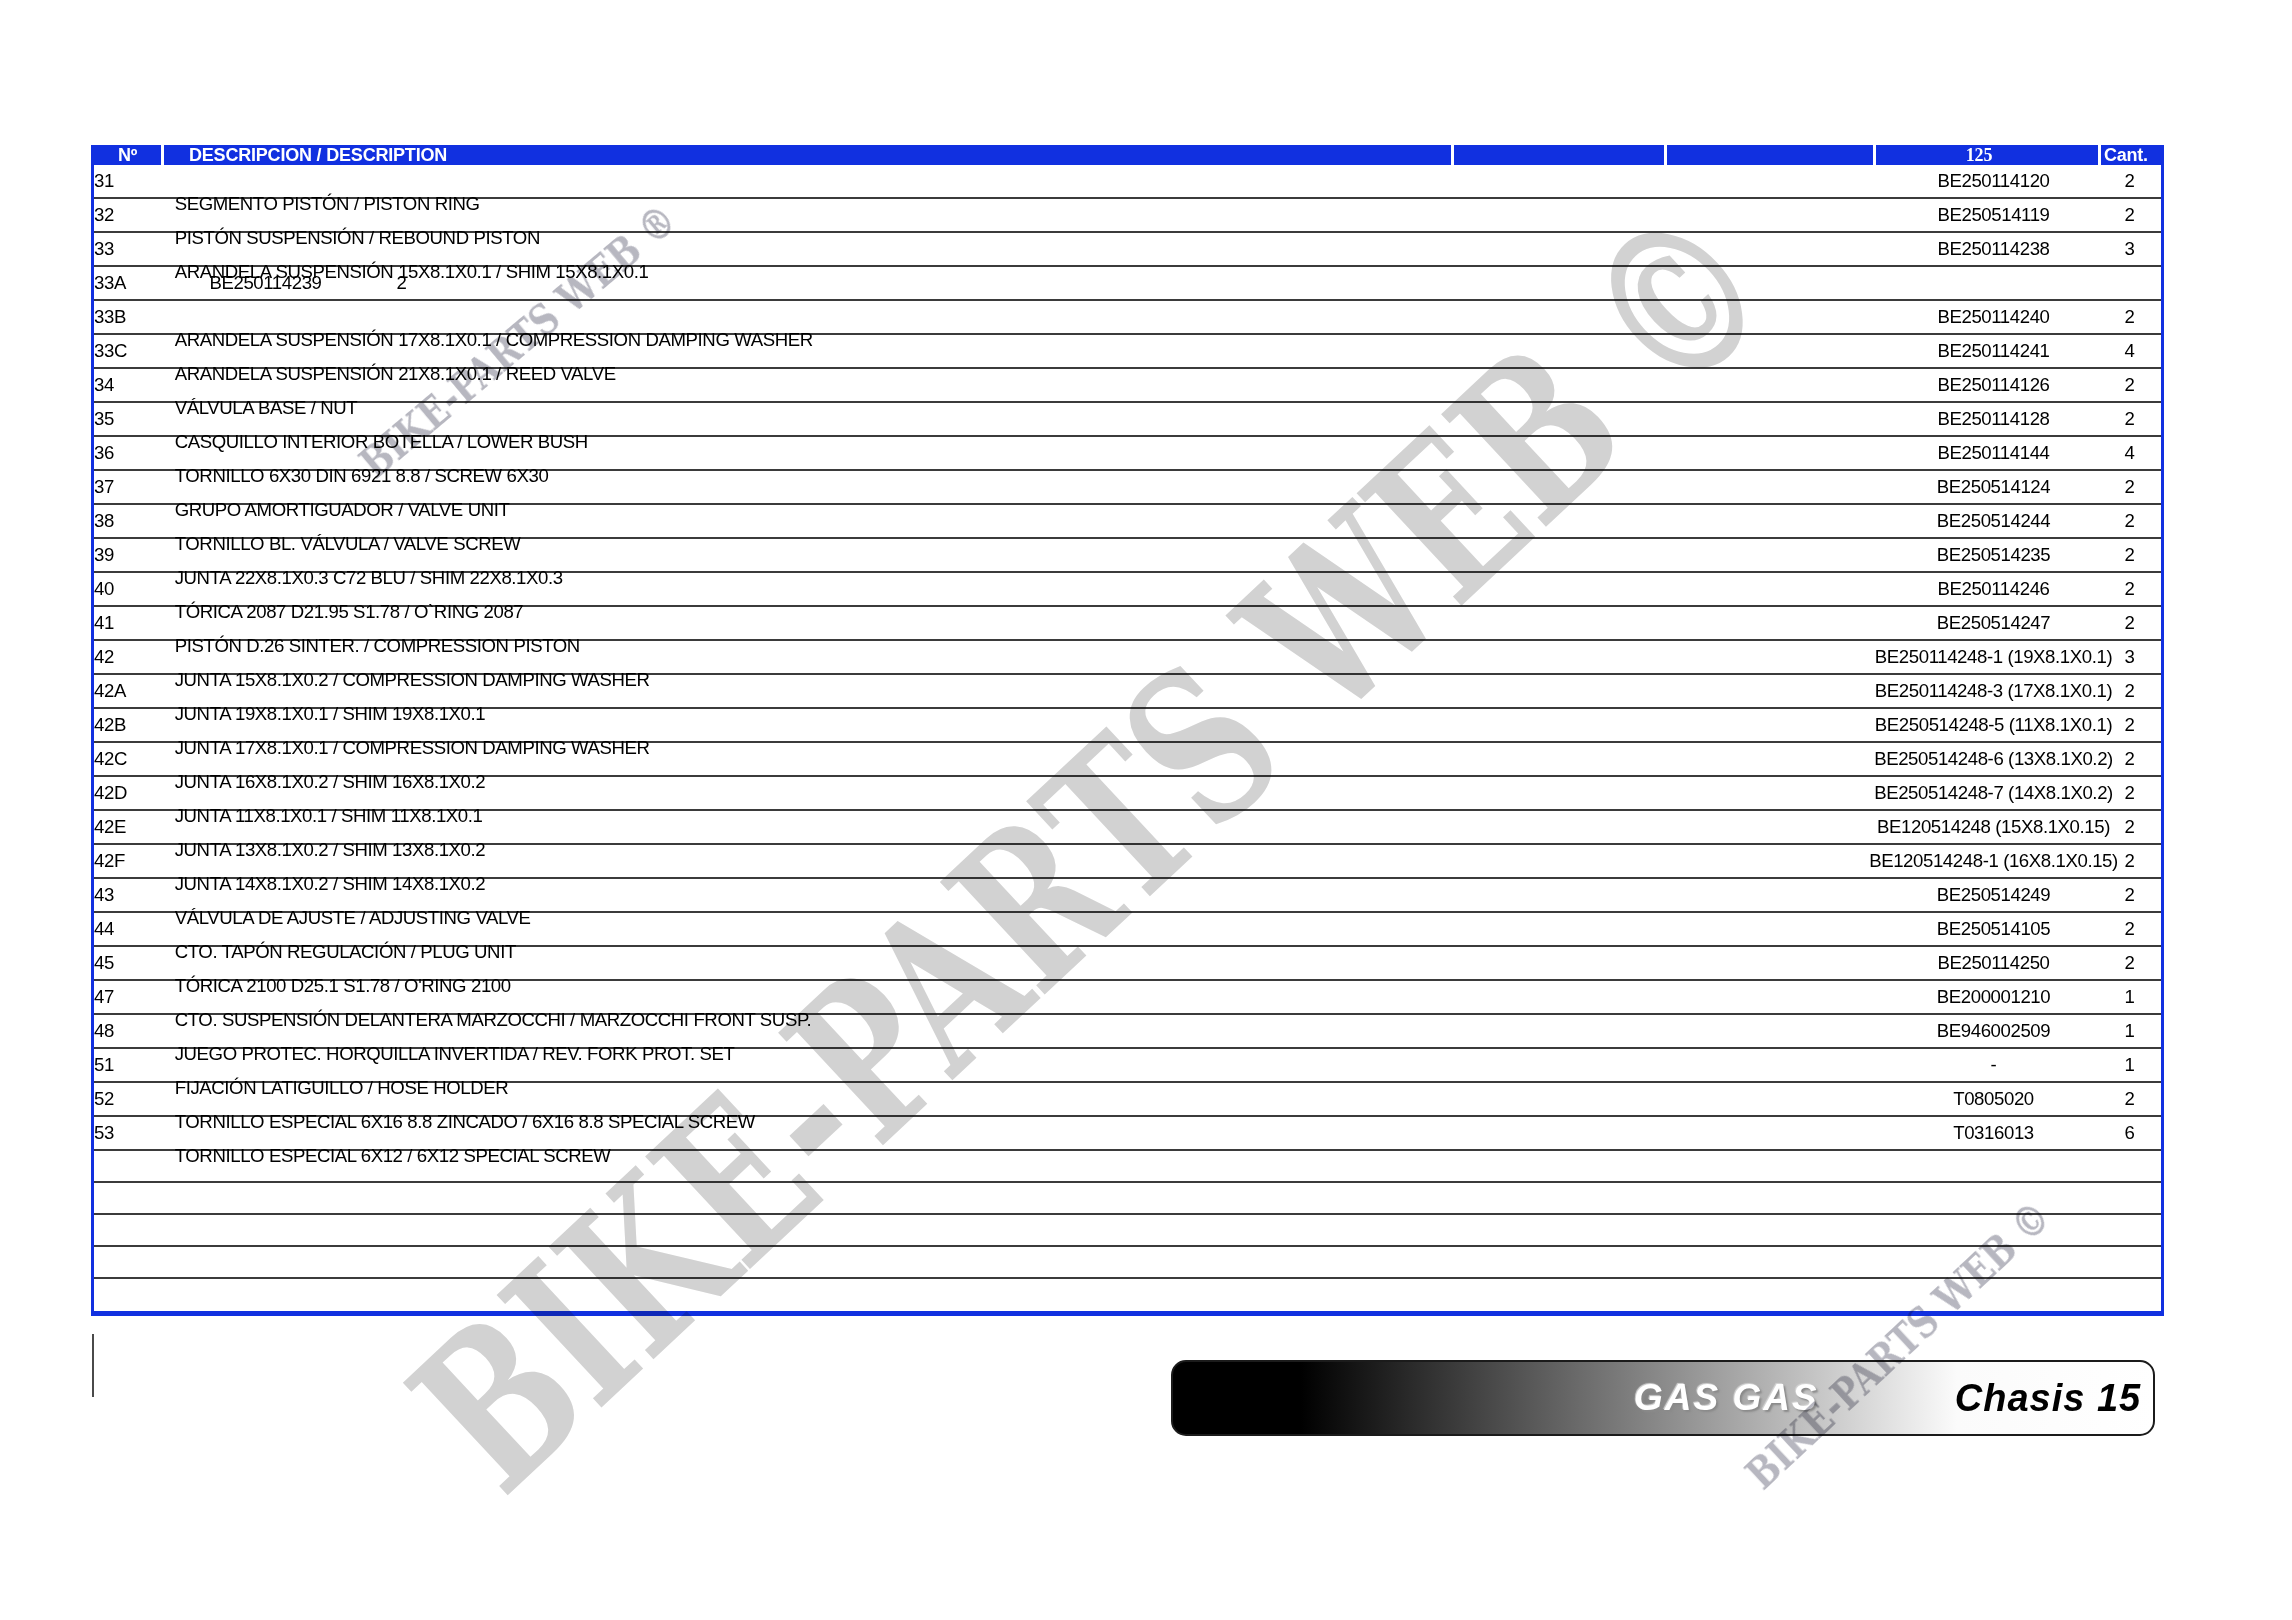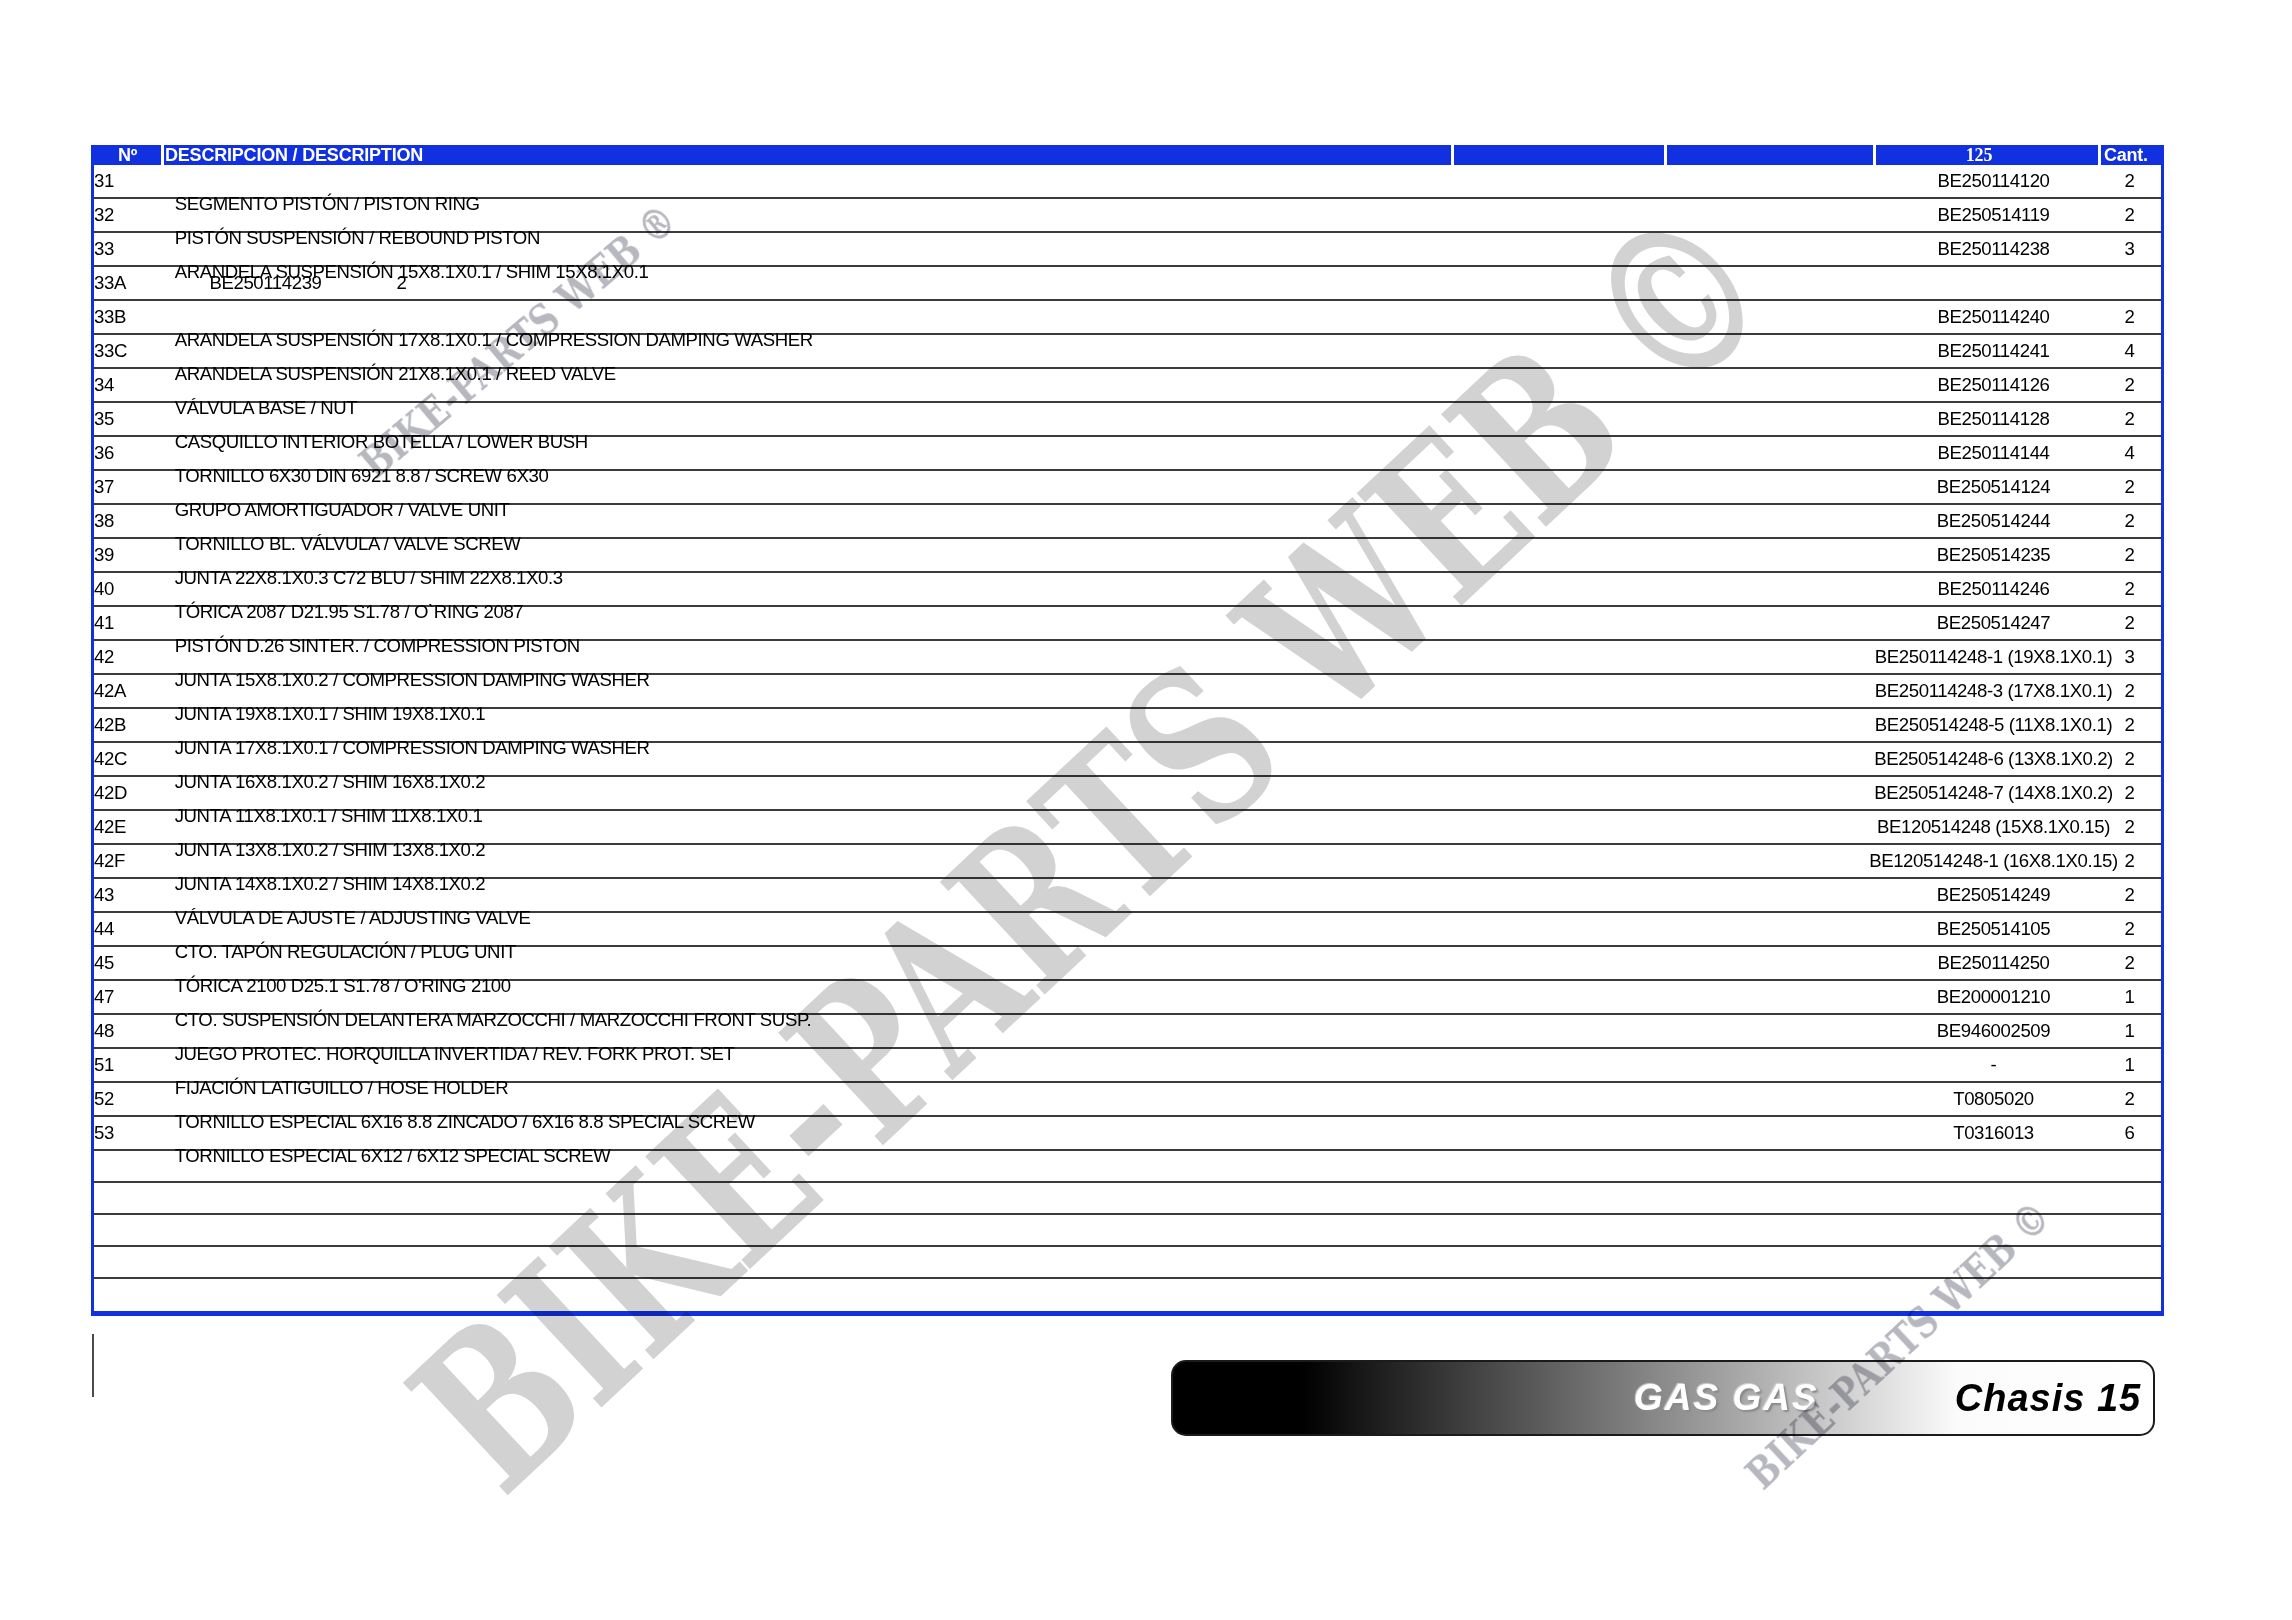--- a/index.html
+++ b/index.html
@@ -9,21 +9,21 @@
   
   .parts-table{position:absolute;left:91px;top:145px;width:2073px;box-sizing:border-box;
                border-left:3.9px solid var(--blue,#1130e0);
                border-right:3.9px solid var(--blue,#1130e0);
                border-bottom:5.9px solid var(--blue,#1130e0);
                background:transparent;z-index:1;}
   .thead{display:flex;height:20px;background:var(--blue,#1130e0);color:#fff;
          font-weight:bold;font-size:18px;letter-spacing:-0.2px;box-sizing:border-box;}
   .hcell{height:100%;display:flex;align-items:center;box-sizing:border-box;}
   .h-num{width:67px;justify-content:center;}
-  .h-desc{flex:1;border-left:3.9px solid #fff;padding-left:1px;}
+  .h-desc{flex:1;border-left:3.9px solid #fff;padding-left:25px;}
   .h-spacer-a{width:213px;border-left:3.9px solid #fff;}
   .h-spacer-b{width:209px;border-left:3.9px solid #fff;}
   .h-125{width:209px;border-left:3.9px solid #fff;justify-content:center;font-family:Liberation Serif, serif;}
   .h-cant{width:63px;border-left:3.9px solid #fff;padding-left:2.9px;margin-left:16px;}
 
   .trow{display:flex;height:34px;border-bottom:2px solid #3b3b3b;box-sizing:border-box;
         align-items:center;font-size:18.6px;letter-spacing:-0.4px;color:#000;}
   .trow.empty{height:32px;}
   .trow.empty.last{border-bottom:none;}
   .cell{box-sizing:border-box;}

